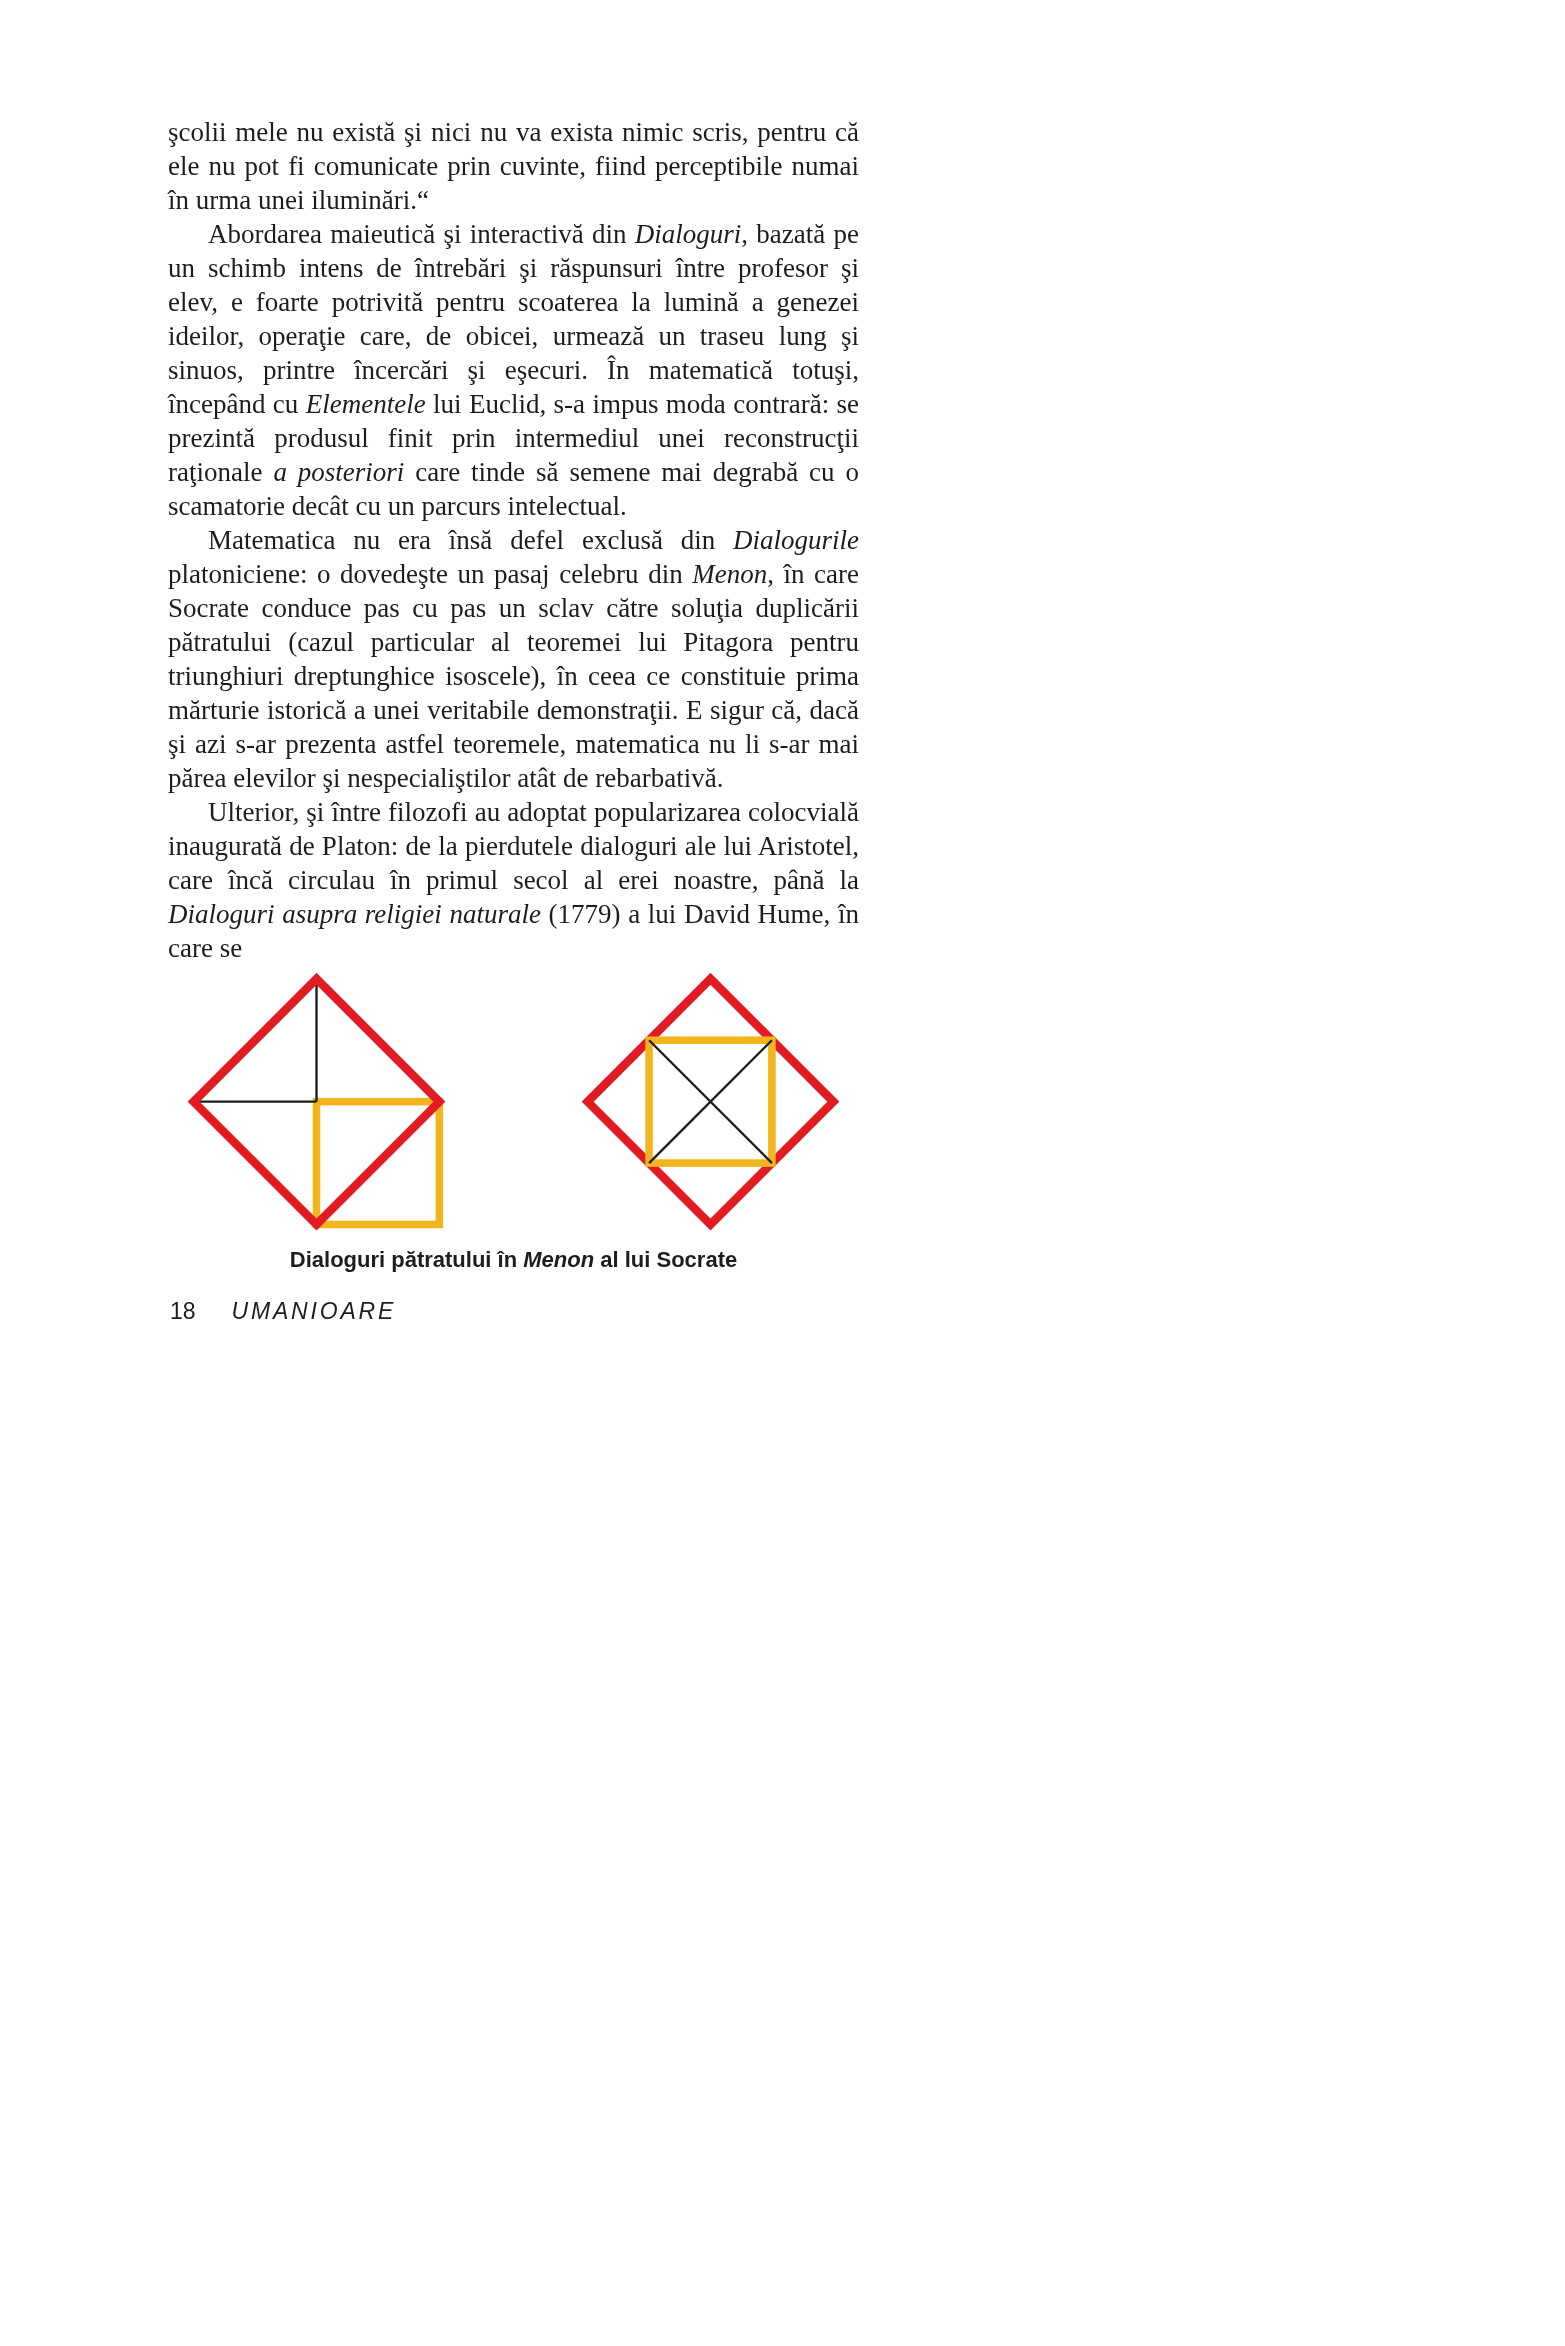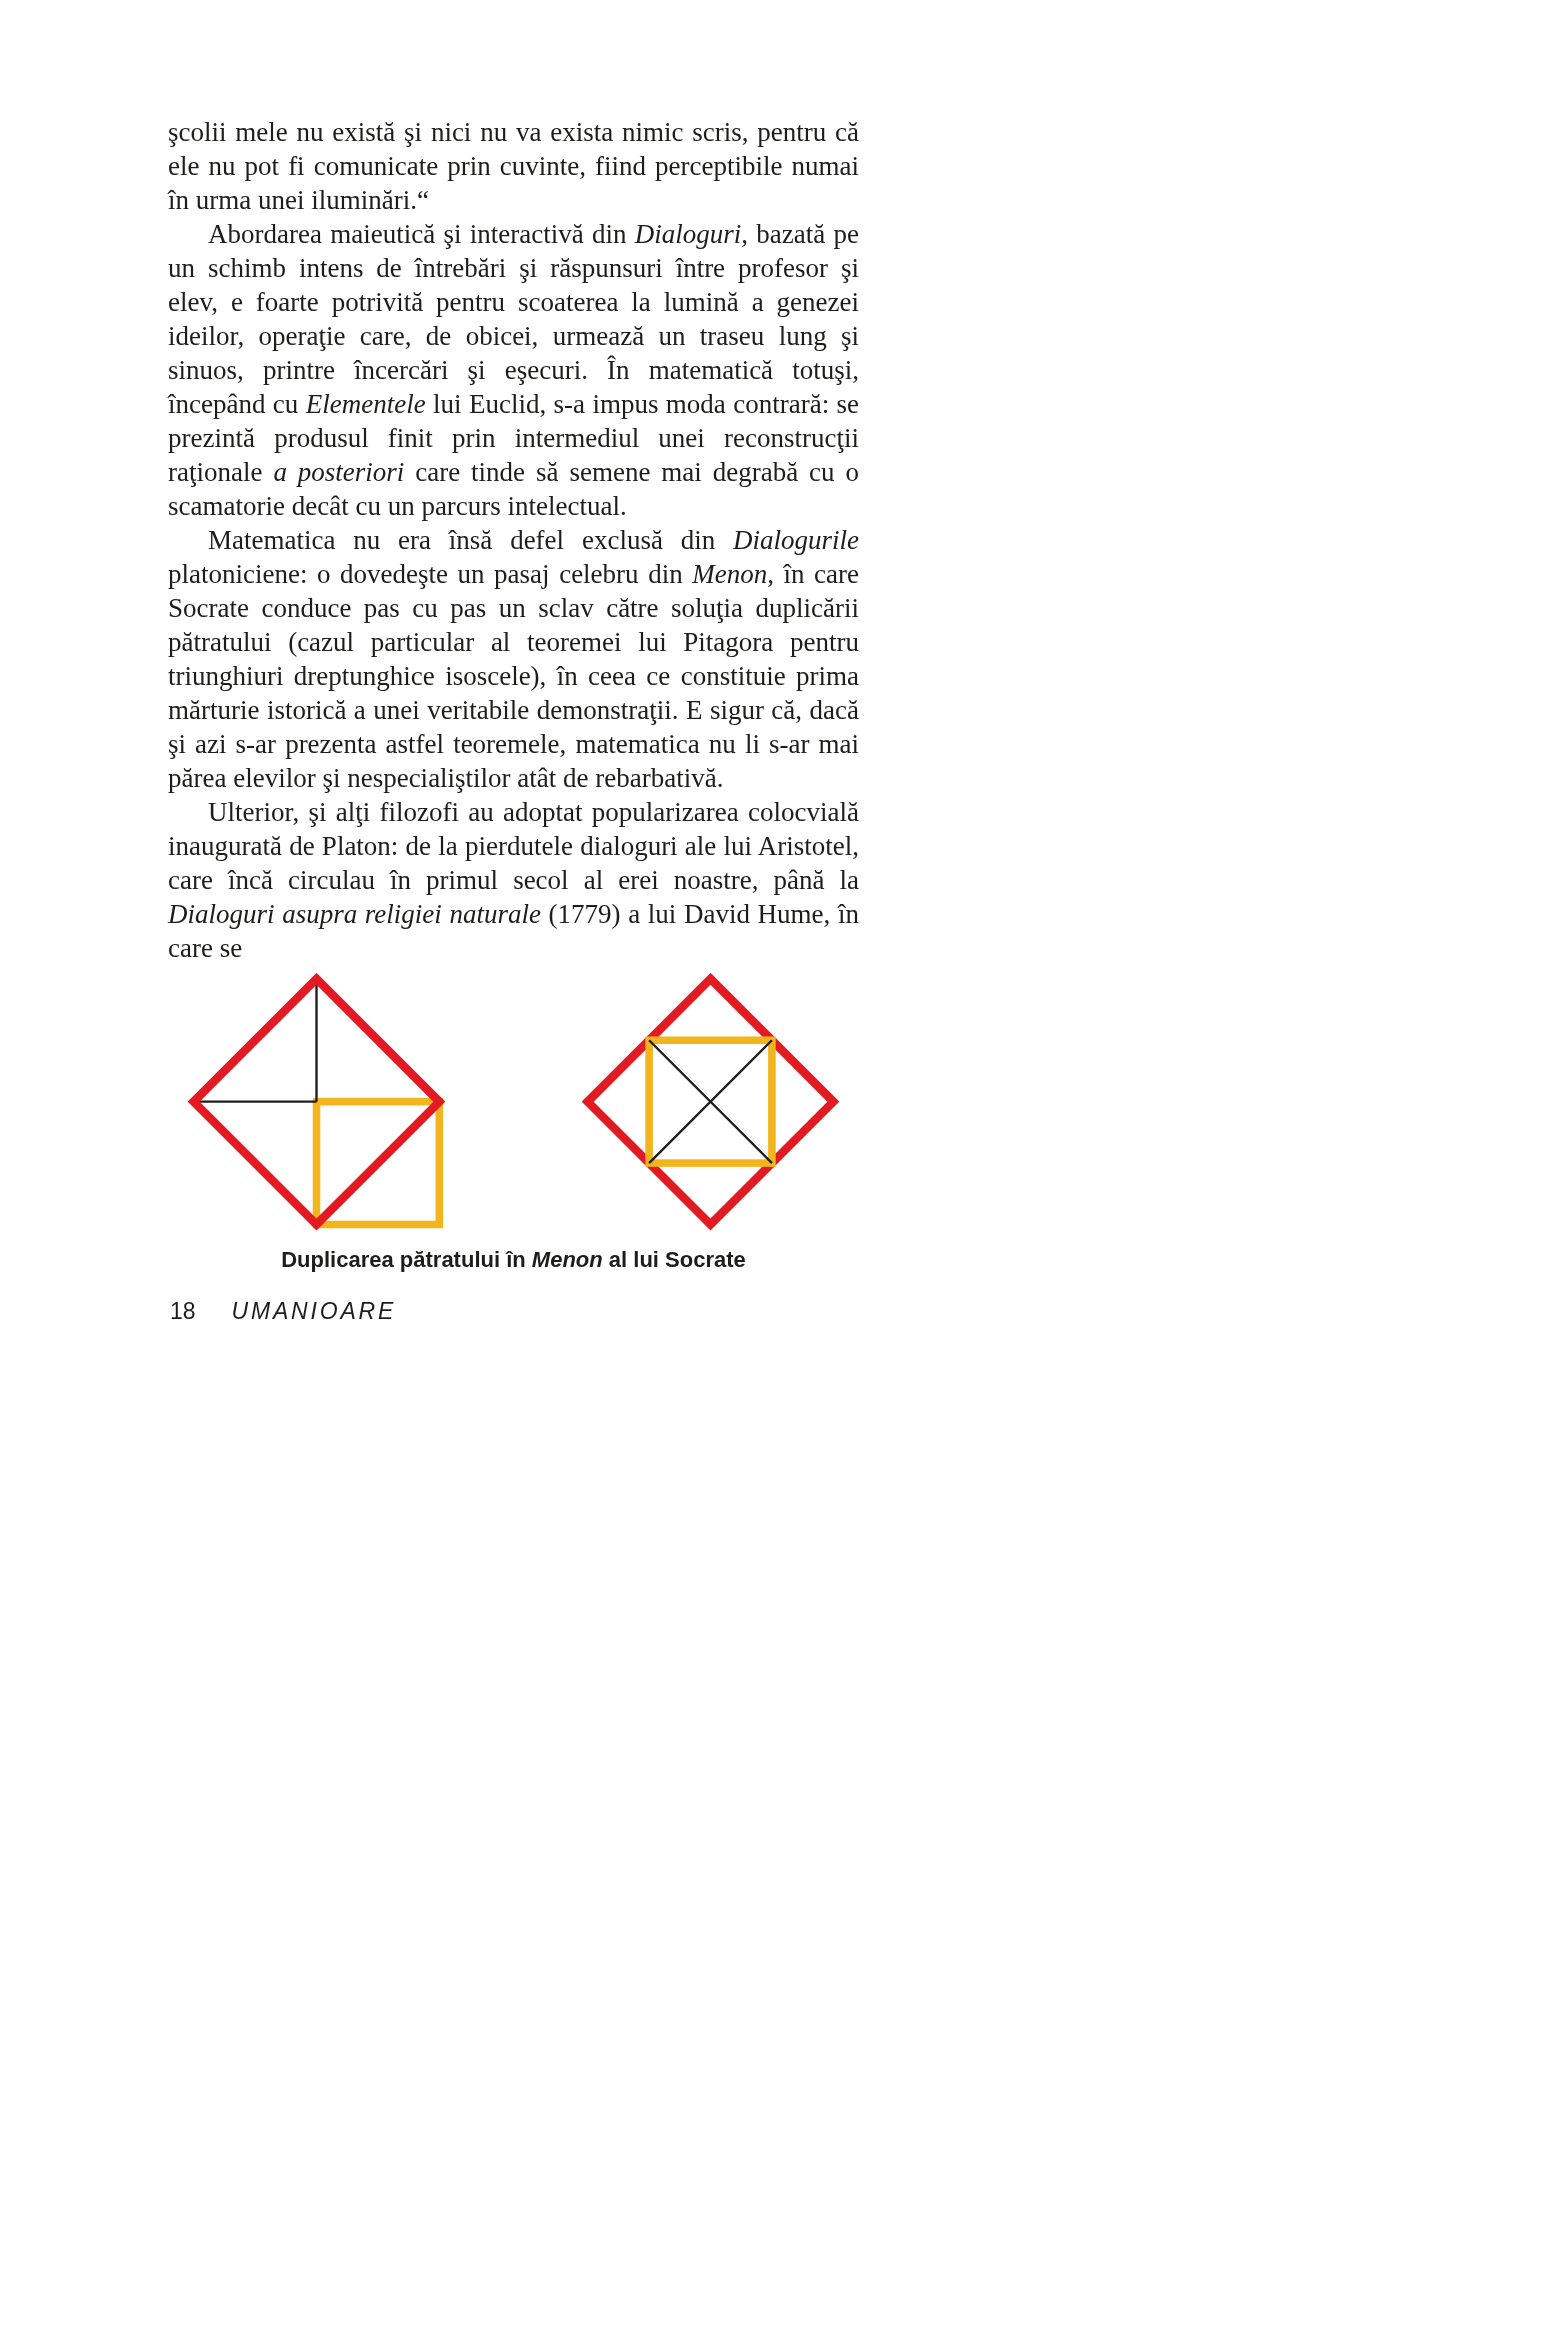--- a/index.html
+++ b/index.html
@@ -64,41 +64,41 @@
 </style>
 </head>
 <body>
 
 <div class="page">
 
   <div class="text-block">
     <p><span>şcolii mele nu există şi nici nu va exista nimic scris, pentru că ele nu pot fi comunicate prin cuvinte, fiind perceptibile numai în urma unei iluminări.“</span></p>
     <p class="indent"><span>Abordarea maieutică şi interactivă din </span><i>Dialoguri</i><span>, bazată pe un schimb intens de întrebări şi răspunsuri între profesor şi elev, e foarte potrivită pentru scoaterea la lumină a genezei ideilor, operaţie care, de obicei, urmează un traseu lung şi sinuos, printre încercări şi eşecuri. În matematică totuşi, începând cu </span><i>Elementele</i><span> lui Euclid, s-a impus moda contrară: se prezintă produsul finit prin intermediul unei reconstrucţii raţionale </span><i>a posteriori</i><span> care tinde să semene mai degrabă cu o scamatorie decât cu un parcurs intelectual.</span></p>
     <p class="indent"><span>Matematica nu era însă defel exclusă din </span><i>Dialogurile</i><span> platoniciene: o dovedeşte un pasaj celebru din </span><i>Menon</i><span>, în care Socrate conduce pas cu pas un sclav către soluţia duplicării pătratului (cazul particular al teoremei lui Pitagora pentru triunghiuri dreptunghice isoscele), în ceea ce constituie prima mărturie istorică a unei veritabile demonstraţii. E sigur că, dacă şi azi s-ar prezenta astfel teoremele, matematica nu li s-ar mai părea elevilor şi nespecialiştilor atât de rebarbativă.</span></p>
-    <p class="indent"><span>Ulterior, şi alţi filozofi au adoptat popularizarea colocvială inaugurată de Platon: de la pierdutele dialoguri ale lui Aristotel, care încă circulau în primul secol al erei noastre, până la </span><i>Dialoguri asupra religiei naturale</i><span> (1779) a lui David Hume, în care se</span></p>
+    <p class="indent"><span>Ulterior, şi între filozofi au adoptat popularizarea colocvială inaugurată de Platon: de la pierdutele dialoguri ale lui Aristotel, care încă circulau în primul secol al erei noastre, până la </span><i>Dialoguri asupra religiei naturale</i><span> (1779) a lui David Hume, în care se</span></p>
   </div>
 
   <div class="figures">
 
     <svg width="257" height="263" viewBox="0 0 272 278">
       <rect x="136" y="136" width="130" height="130" fill="none" stroke-width="8" stroke="#f2b51d"></rect>
       <line x1="6" y1="136" x2="136" y2="136" stroke-width="2.5" stroke="#1d1d1b"></line>
       <line x1="136" y1="6" x2="136" y2="136" stroke-width="2.5" stroke="#1d1d1b"></line>
       <polygon points="136,6 266,136 136,266 6,136" fill="none" stroke-width="9" stroke="#e21b23"></polygon>
     </svg>
 
     <svg width="257" height="263" viewBox="0 0 272 278">
       <polygon points="136,6 266,136 136,266 6,136" fill="none" stroke-width="9" stroke="#e21b23"></polygon>
       <rect x="71" y="71" width="130" height="130" fill="none" stroke-width="8" stroke="#f2b51d"></rect>
       <line x1="71" y1="71" x2="201" y2="201" stroke-width="2.5" stroke="#1d1d1b"></line>
       <line x1="201" y1="71" x2="71" y2="201" stroke-width="2.5" stroke="#1d1d1b"></line>
     </svg>
 
   </div>
 
-  <div class="caption"><span>Duplicarea pătratului în </span><i>Menon</i><span> al lui Socrate</span></div>
+  <div class="caption"><span>Dialoguri pătratului în </span><i>Menon</i><span> al lui Socrate</span></div>
 
   <div class="footer">
     <span>18</span><span class="running">UMANIOARE</span>
   </div>
 
 </div>
 
 
 </body></html>

